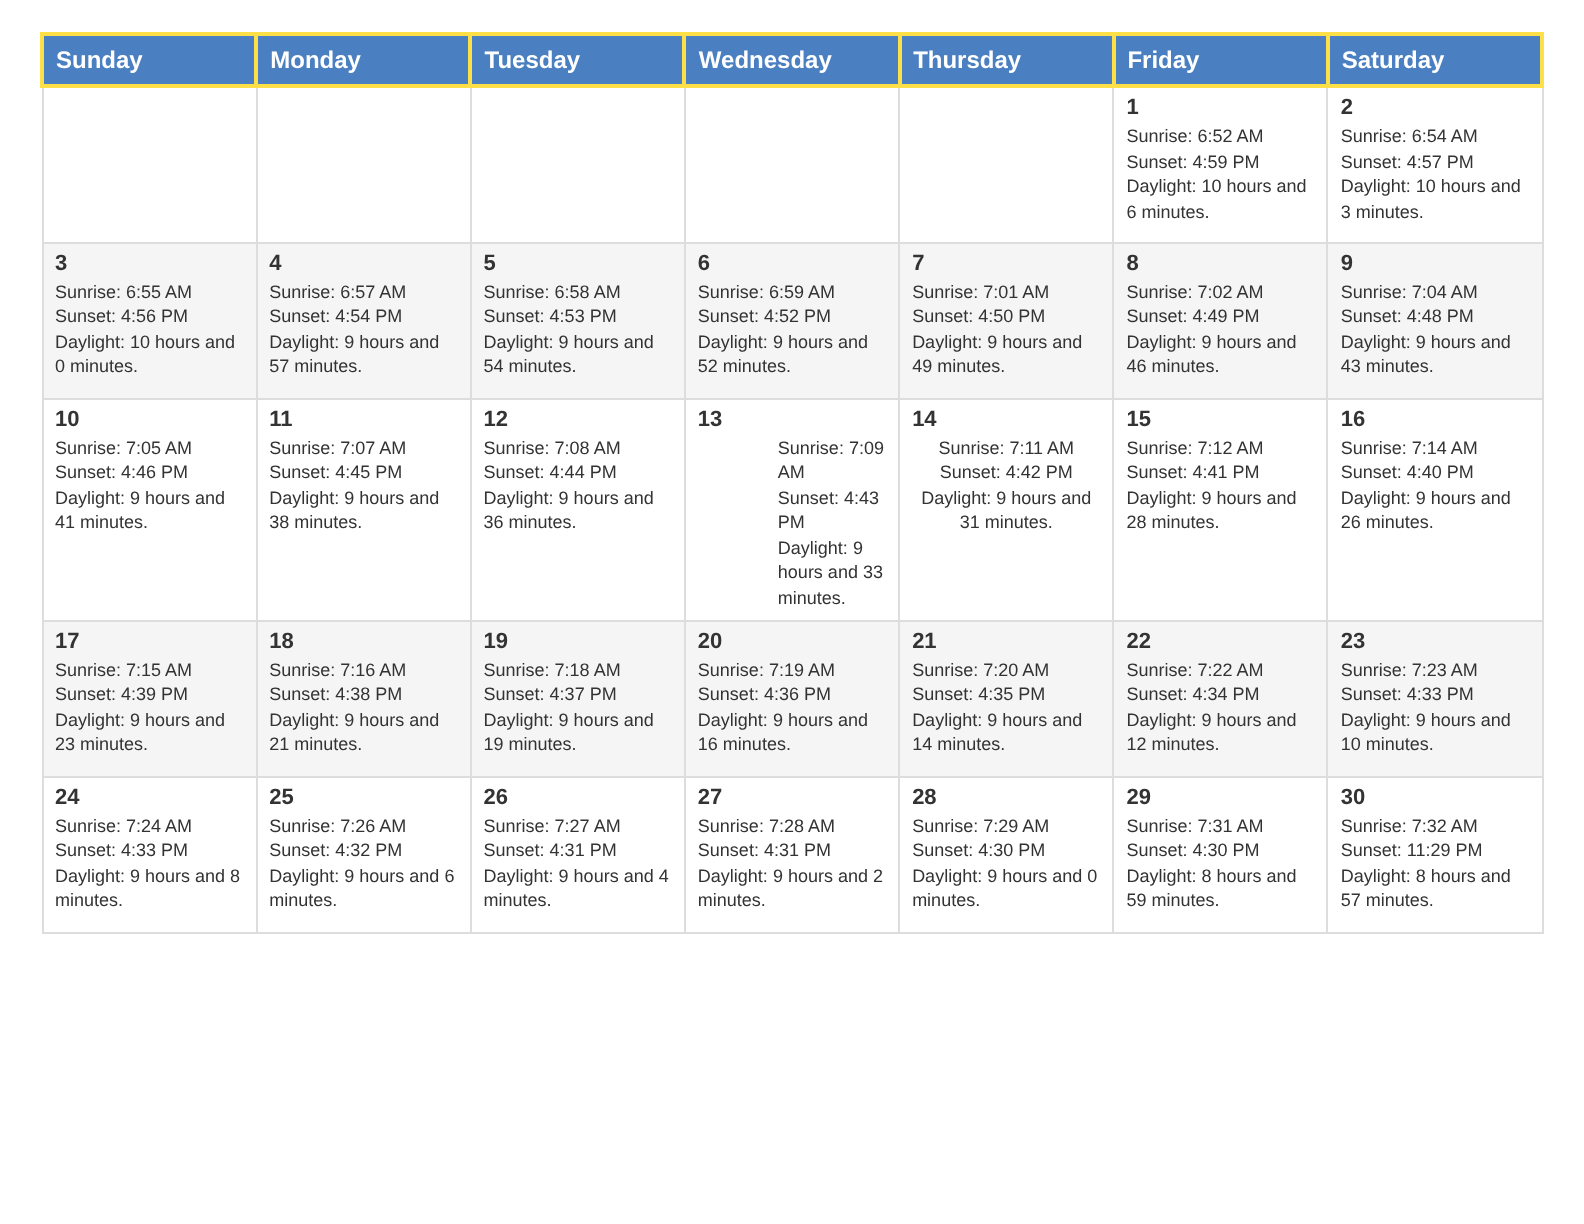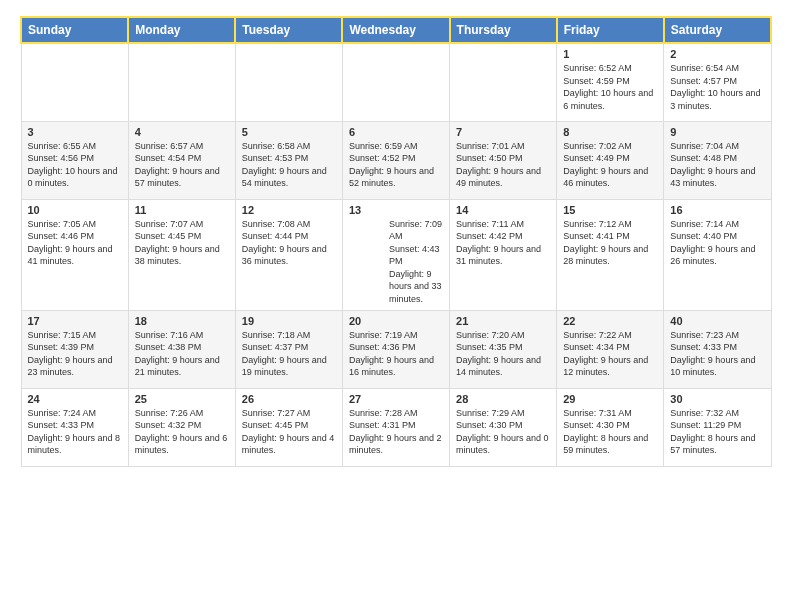--- a/index.html
+++ b/index.html
@@ -185,21 +185,21 @@
 Daylight: 9 hours and 36 minutes.</div>
           </td>
           <td>
             <span class="day-num">13</span>
             <div class="day-info" style="white-space: pre-line; margin-left: 40px;">Sunrise: 7:09 AM
 Sunset: 4:43 PM
 Daylight: 9 hours and 33 minutes.</div>
           </td>
           <td>
             <span class="day-num">14</span>
-            <div class="day-info" style="white-space: pre-line;">Sunrise: 7:11 AM
+            <div class="day-info" style="white-space: pre-line; text-align: center;">Sunrise: 7:11 AM
 Sunset: 4:42 PM
 Daylight: 9 hours and 31 minutes.</div>
           </td>
           <td>
             <span class="day-num">15</span>
             <div class="day-info" style="white-space: pre-line;">Sunrise: 7:12 AM
 Sunset: 4:41 PM
 Daylight: 9 hours and 28 minutes.</div>
           </td>
           <td>
@@ -240,21 +240,21 @@
 Sunset: 4:35 PM
 Daylight: 9 hours and 14 minutes.</div>
           </td>
           <td>
             <span class="day-num">22</span>
             <div class="day-info" style="white-space: pre-line;">Sunrise: 7:22 AM
 Sunset: 4:34 PM
 Daylight: 9 hours and 12 minutes.</div>
           </td>
           <td>
-            <span class="day-num">40</span>
+            <span class="day-num">23</span>
             <div class="day-info" style="white-space: pre-line;">Sunrise: 7:23 AM
 Sunset: 4:33 PM
 Daylight: 9 hours and 10 minutes.</div>
           </td>
         </tr>
         <tr>
           <td>
             <span class="day-num">24</span>
             <div class="day-info" style="white-space: pre-line;">Sunrise: 7:24 AM
 Sunset: 4:33 PM
@@ -262,21 +262,21 @@
           </td>
           <td>
             <span class="day-num">25</span>
             <div class="day-info" style="white-space: pre-line;">Sunrise: 7:26 AM
 Sunset: 4:32 PM
 Daylight: 9 hours and 6 minutes.</div>
           </td>
           <td>
             <span class="day-num">26</span>
             <div class="day-info" style="white-space: pre-line;">Sunrise: 7:27 AM
-Sunset: 4:45 PM
+Sunset: 4:31 PM
 Daylight: 9 hours and 4 minutes.</div>
           </td>
           <td>
             <span class="day-num">27</span>
             <div class="day-info" style="white-space: pre-line;">Sunrise: 7:28 AM
 Sunset: 4:31 PM
 Daylight: 9 hours and 2 minutes.</div>
           </td>
           <td>
             <span class="day-num">28</span>

